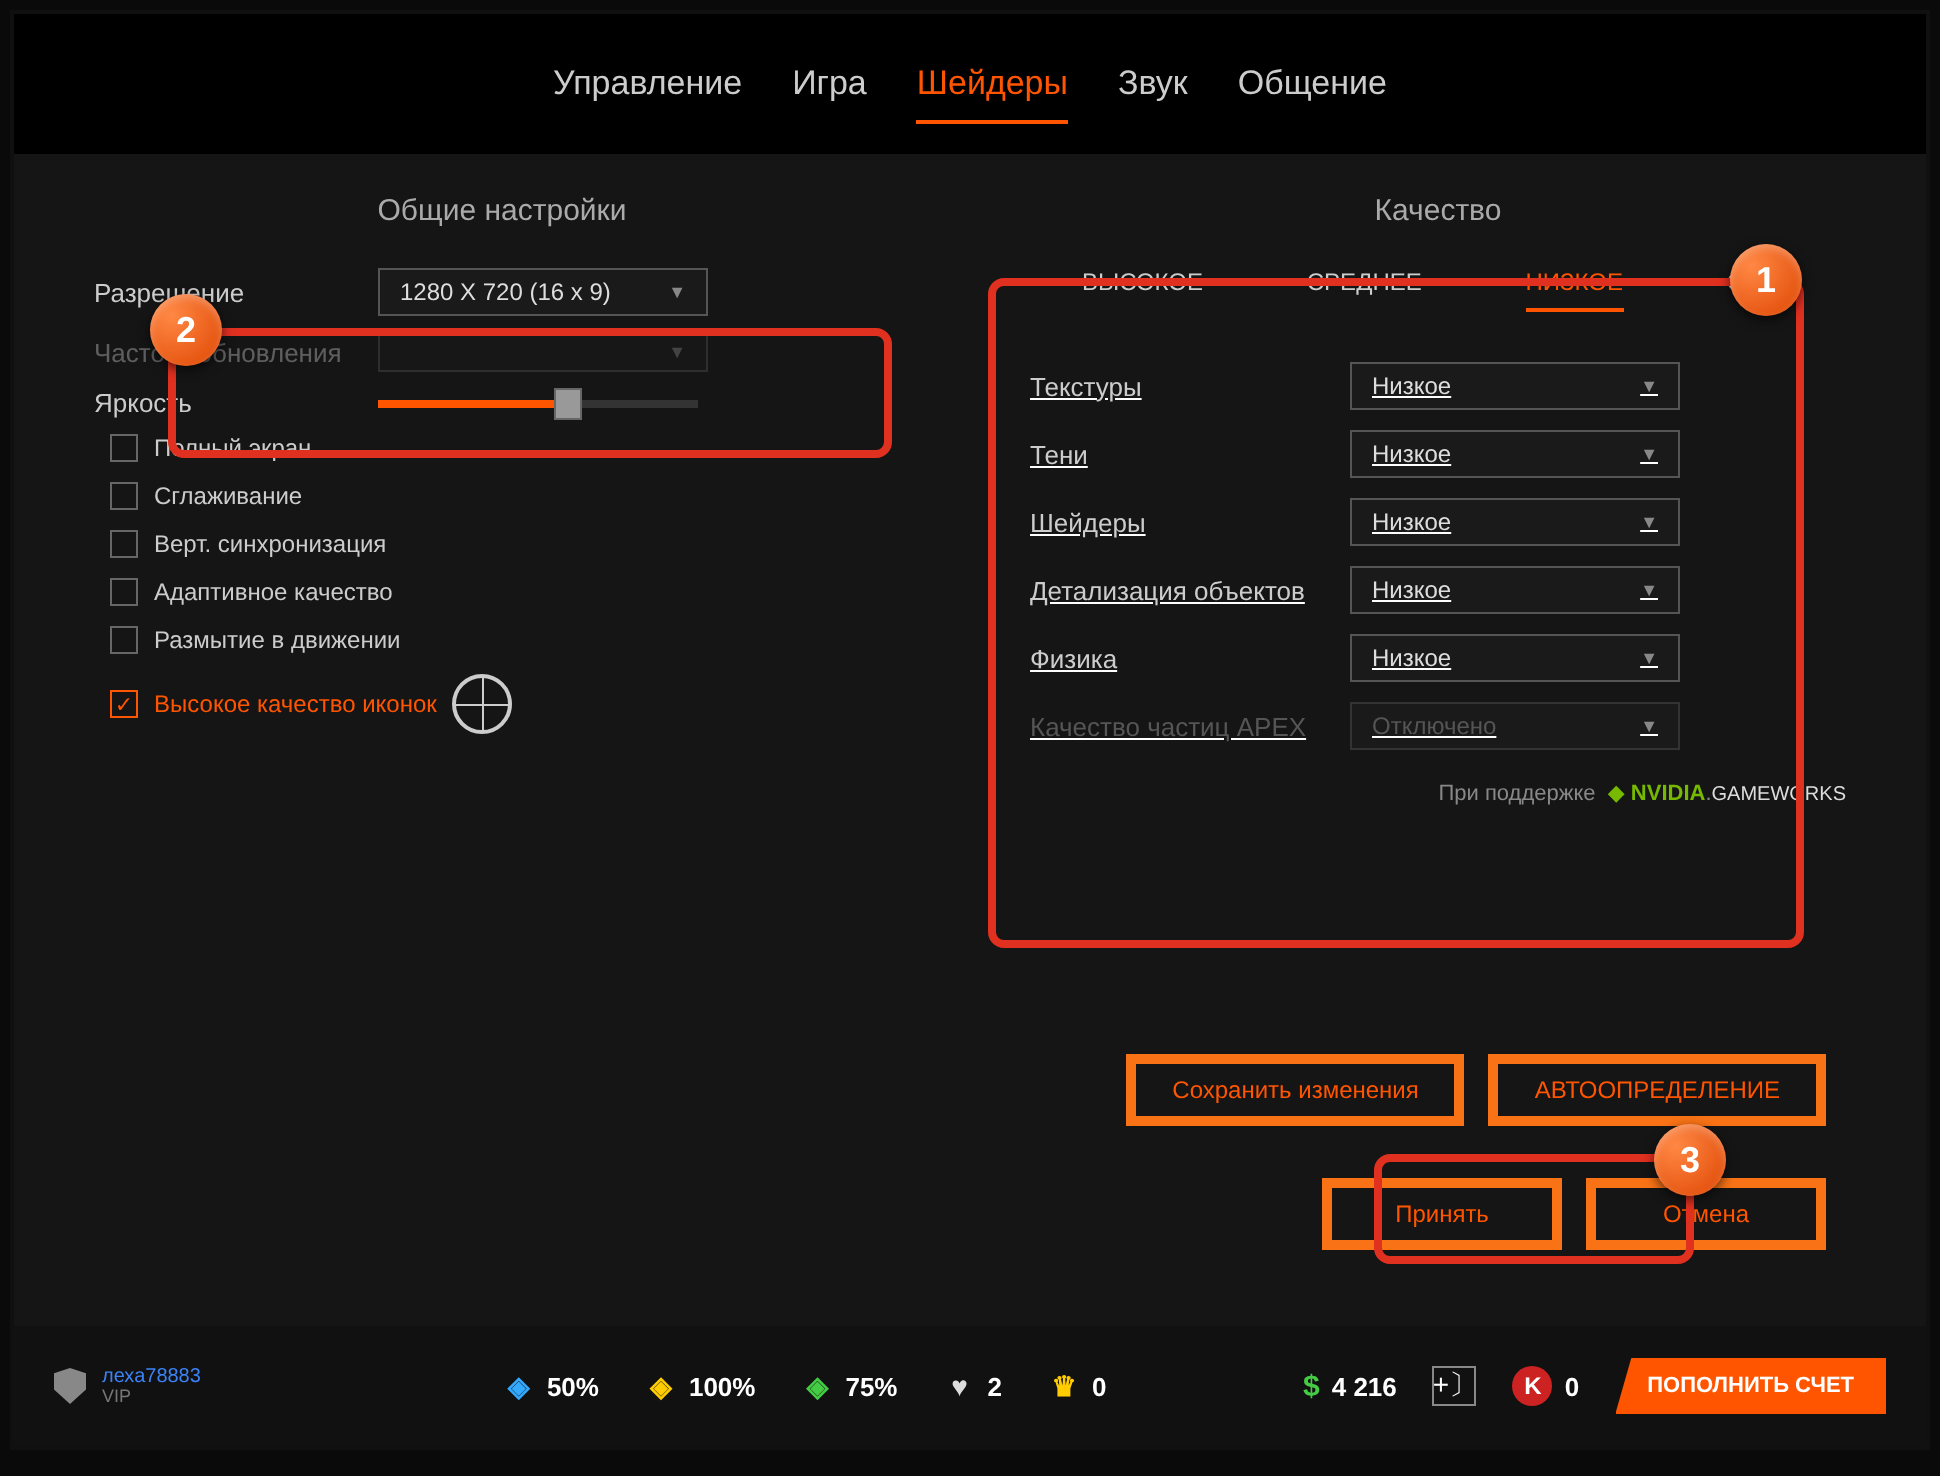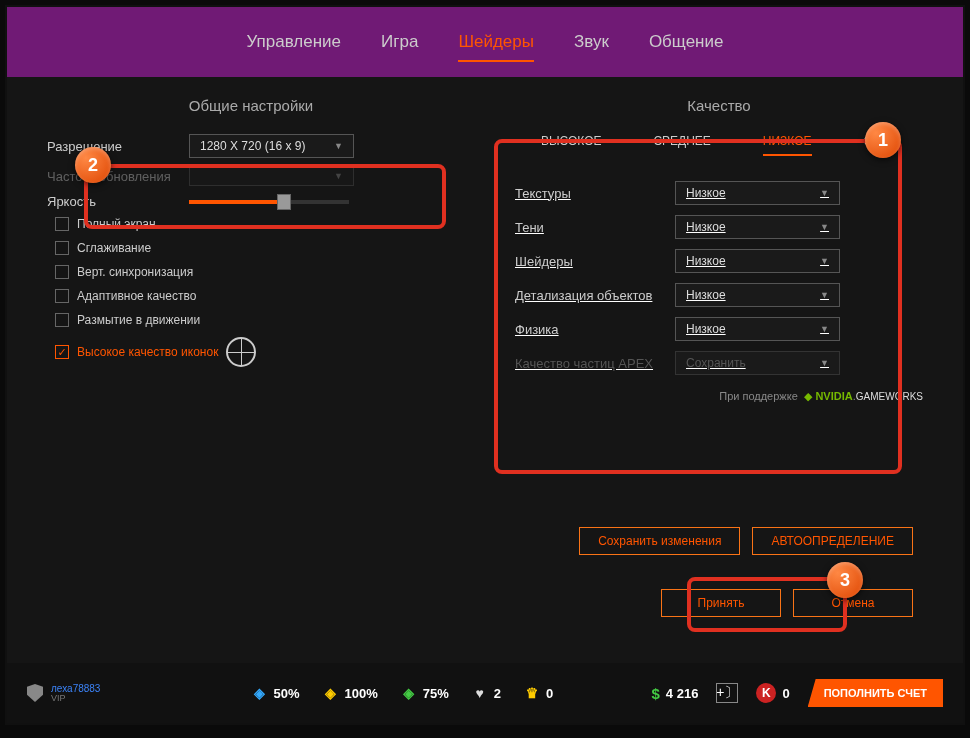--- a/index.html
+++ b/index.html
@@ -16,23 +16,23 @@
   width: 960px;
   height: 720px;
   margin: 5px;
   background: #151515;
   border: 2px solid #101010;
   position: relative;
 }
 .tabs-header {
   display: flex;
   justify-content: center;
-  gap: 40px;
+  gap: 25px;
   padding: 25px 0 15px;
-  background: #701a75;
+  background: #000000;
 }
 .tab {
   font-size: 17px;
   color: #ccc;
   cursor: pointer;
   padding-bottom: 8px;
 }
 .tab.active {
   color: #ff5500;
   border-bottom: 2px solid #ff5500;
@@ -211,21 +211,21 @@
 }
 .buttons-row {
   position: absolute;
   right: 50px;
   display: flex;
   gap: 12px;
 }
 .br1 { top: 520px; }
 .br2 { top: 582px; }
 .action-button {
-  border: 1px solid #f97316;
+  border: 5px solid #f97316;
   color: #ff5500;
   font-size: 12px;
   padding: 6px 18px;
   min-width: 120px;
   text-align: center;
   cursor: pointer;
   background: transparent;
 }
 .bottom-bar {
   position: absolute;
@@ -404,21 +404,21 @@
       <div class="quality-row">
         <div class="quality-label">Физика</div>
         <div class="dropdown">
             <span>Низкое</span>
             <span class="caret">▼</span>
           </div>
       </div>
       <div class="quality-row">
         <div class="quality-label disabled">Качество частиц APEX</div>
         <div class="dropdown disabled">
-            <span>Сохранить</span>
+            <span>Отключено</span>
             <span class="caret">▼</span>
           </div>
       </div>
 
       <div class="nvidia-row">
         <span>При поддержке</span>&nbsp;
         <span style="color:#76b900">◆</span>
         <span class="nvidia-logo">NVIDIA</span>.<span style="color:#ddd;font-size:10px">GAMEWORKS</span>
       </div>
     </div>

